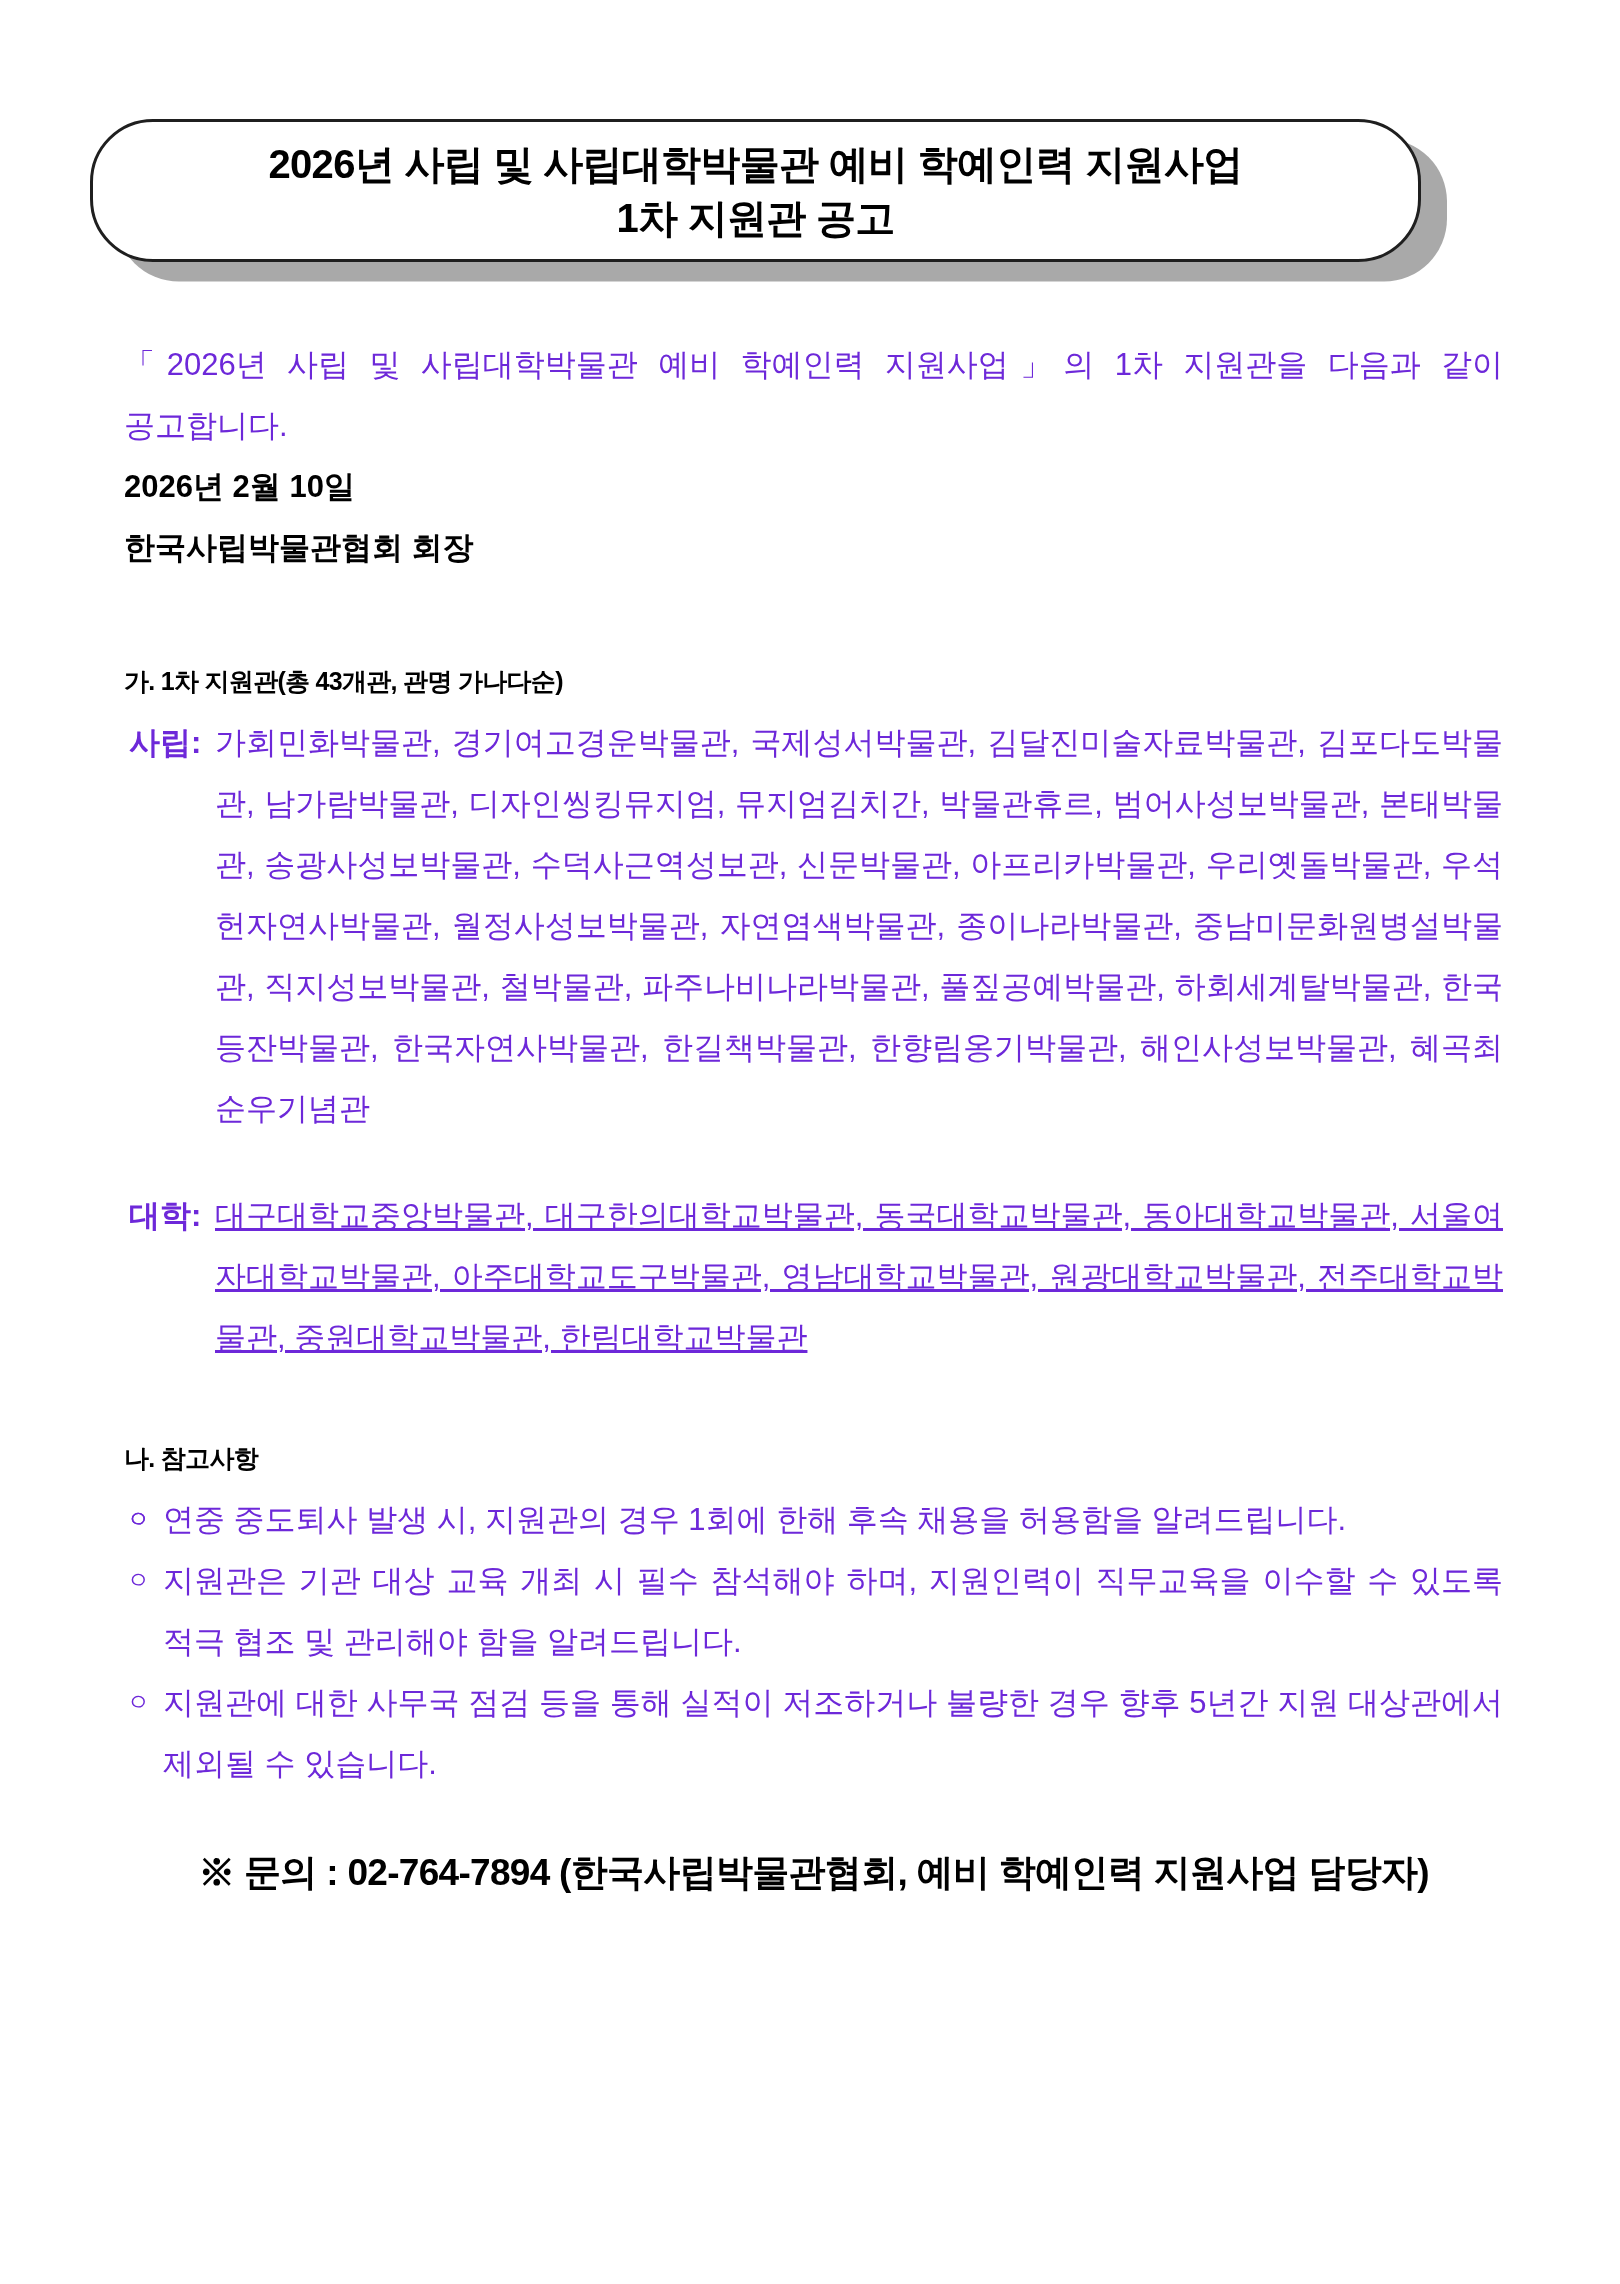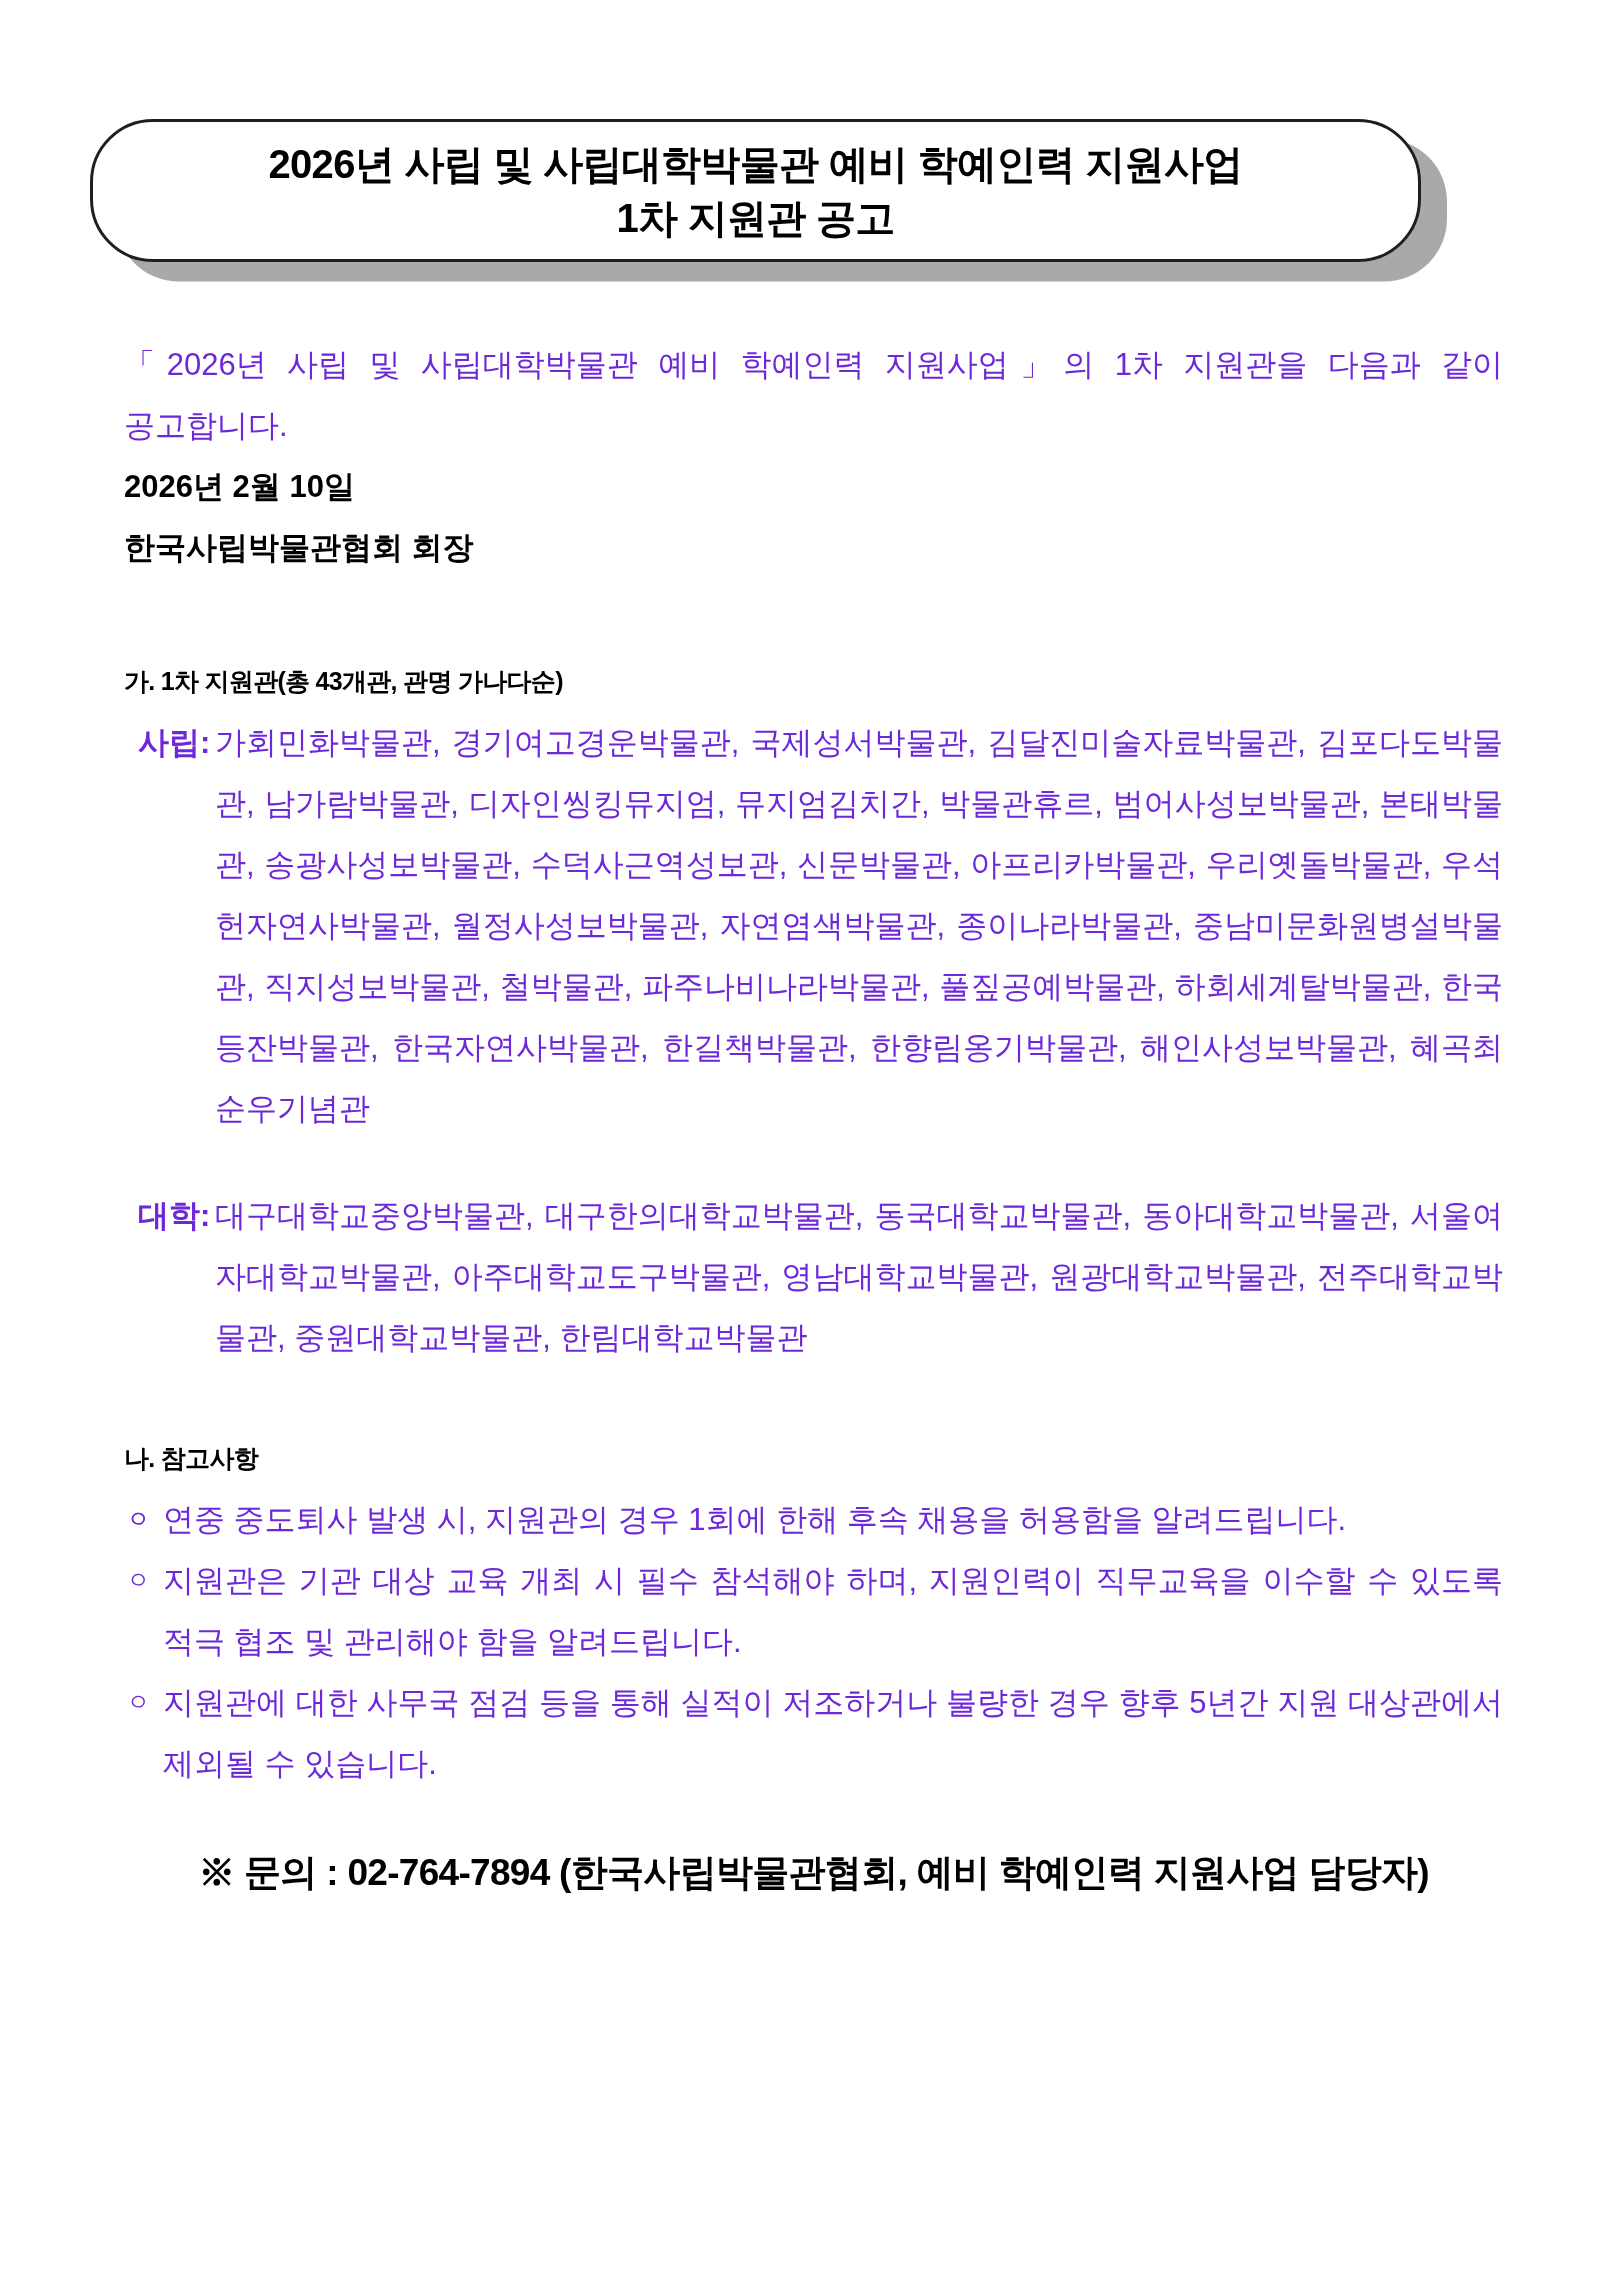--- a/index.html
+++ b/index.html
@@ -34,24 +34,24 @@
   .para {
     font-size:31px; line-height:61px; color:#6d28d9;
     text-align:justify;
   }
   .intro { margin-top:72px; word-break:keep-all; }
   .date-block { text-align:left; font-weight:bold; font-size:31px; line-height:61px; }
   .sec-heading { margin-top:73px; font-size:25px; font-weight:bold; line-height:61px; letter-spacing:-0.7px; }
 
   .hang { position:relative; padding-left:91px; word-break:break-all; }
   .hang .hang-label {
-    position:absolute; left:14px; top:0;
+    position:absolute; left:5px; top:0;
     font-weight:bold; line-height:61px;
   }
-  .univ { margin-top:46px; }
+  .univ { margin-top:46px;text-decoration:underline; }
   .sec-b-heading { margin-top:60px; }
 
   .note { position:relative; padding-left:39px; word-break:keep-all; }
   .note .marker {
     position:absolute; left:2.6px; top:0;
     font-size:23.5px; line-height:61px;
   }
   .contact { margin-top:48px; font-weight:bold; font-size:37px; line-height:61px; letter-spacing:-0.7px;text-align:center; }
 </style>
 </head>

